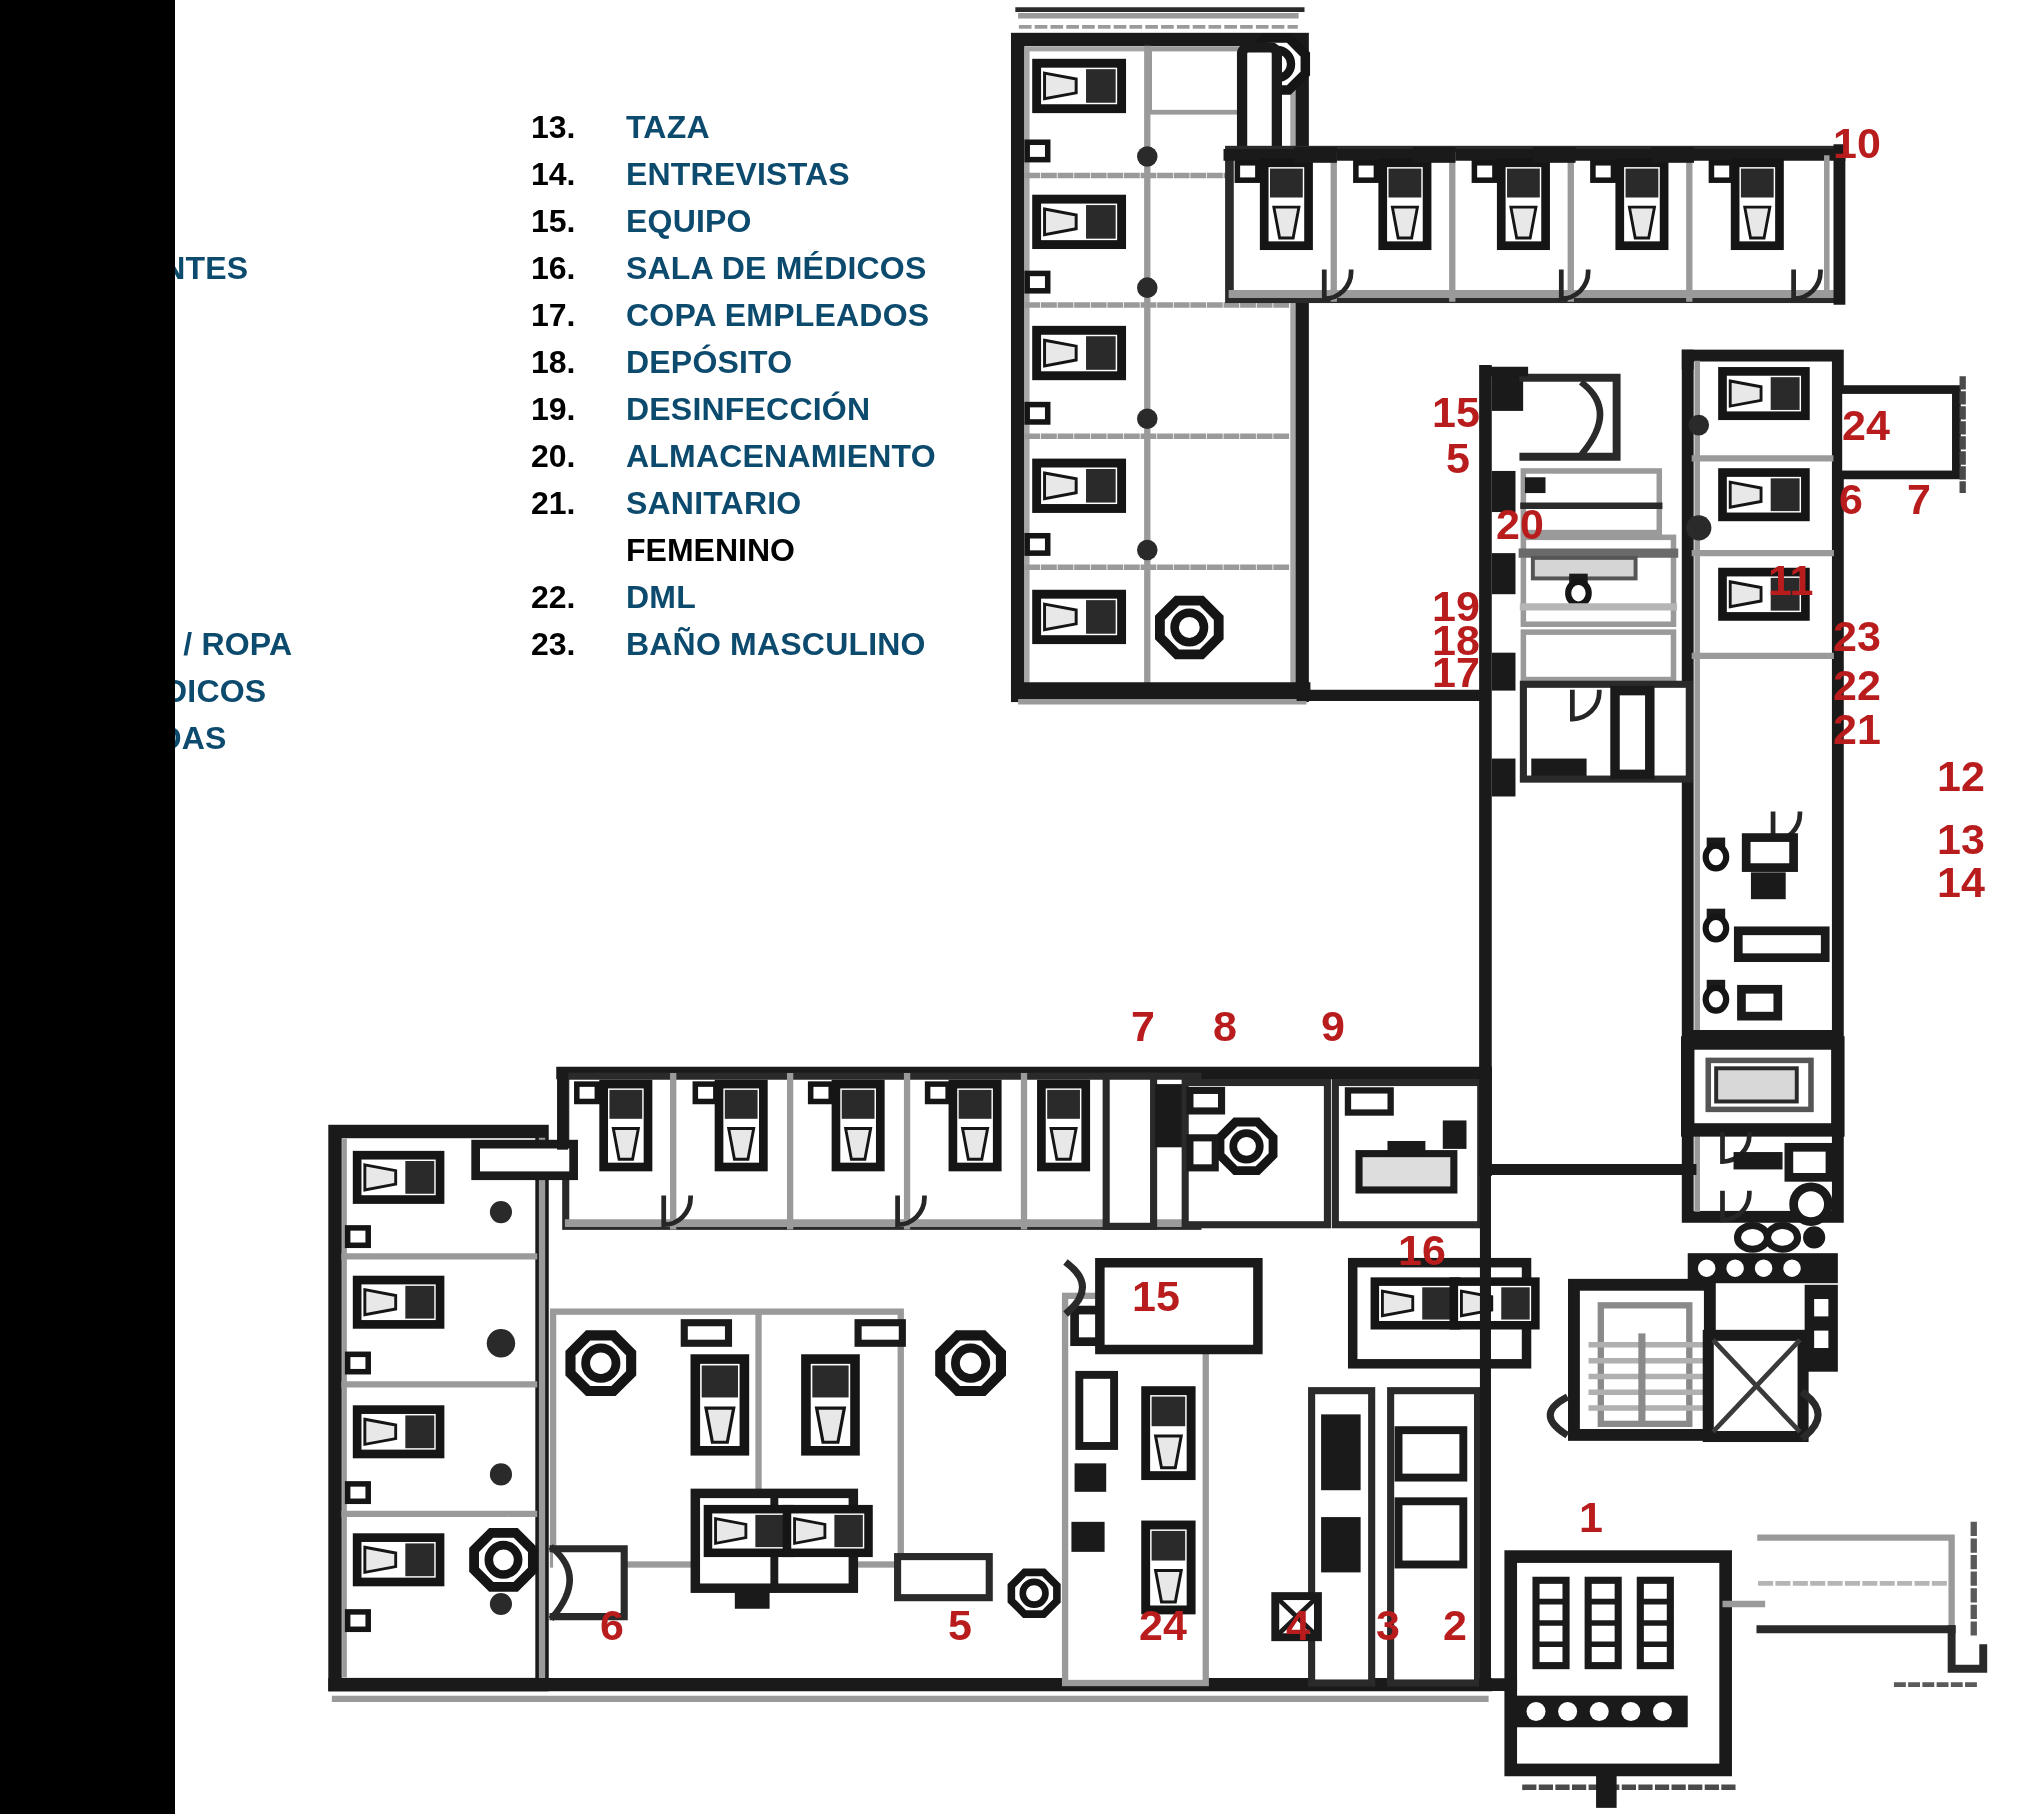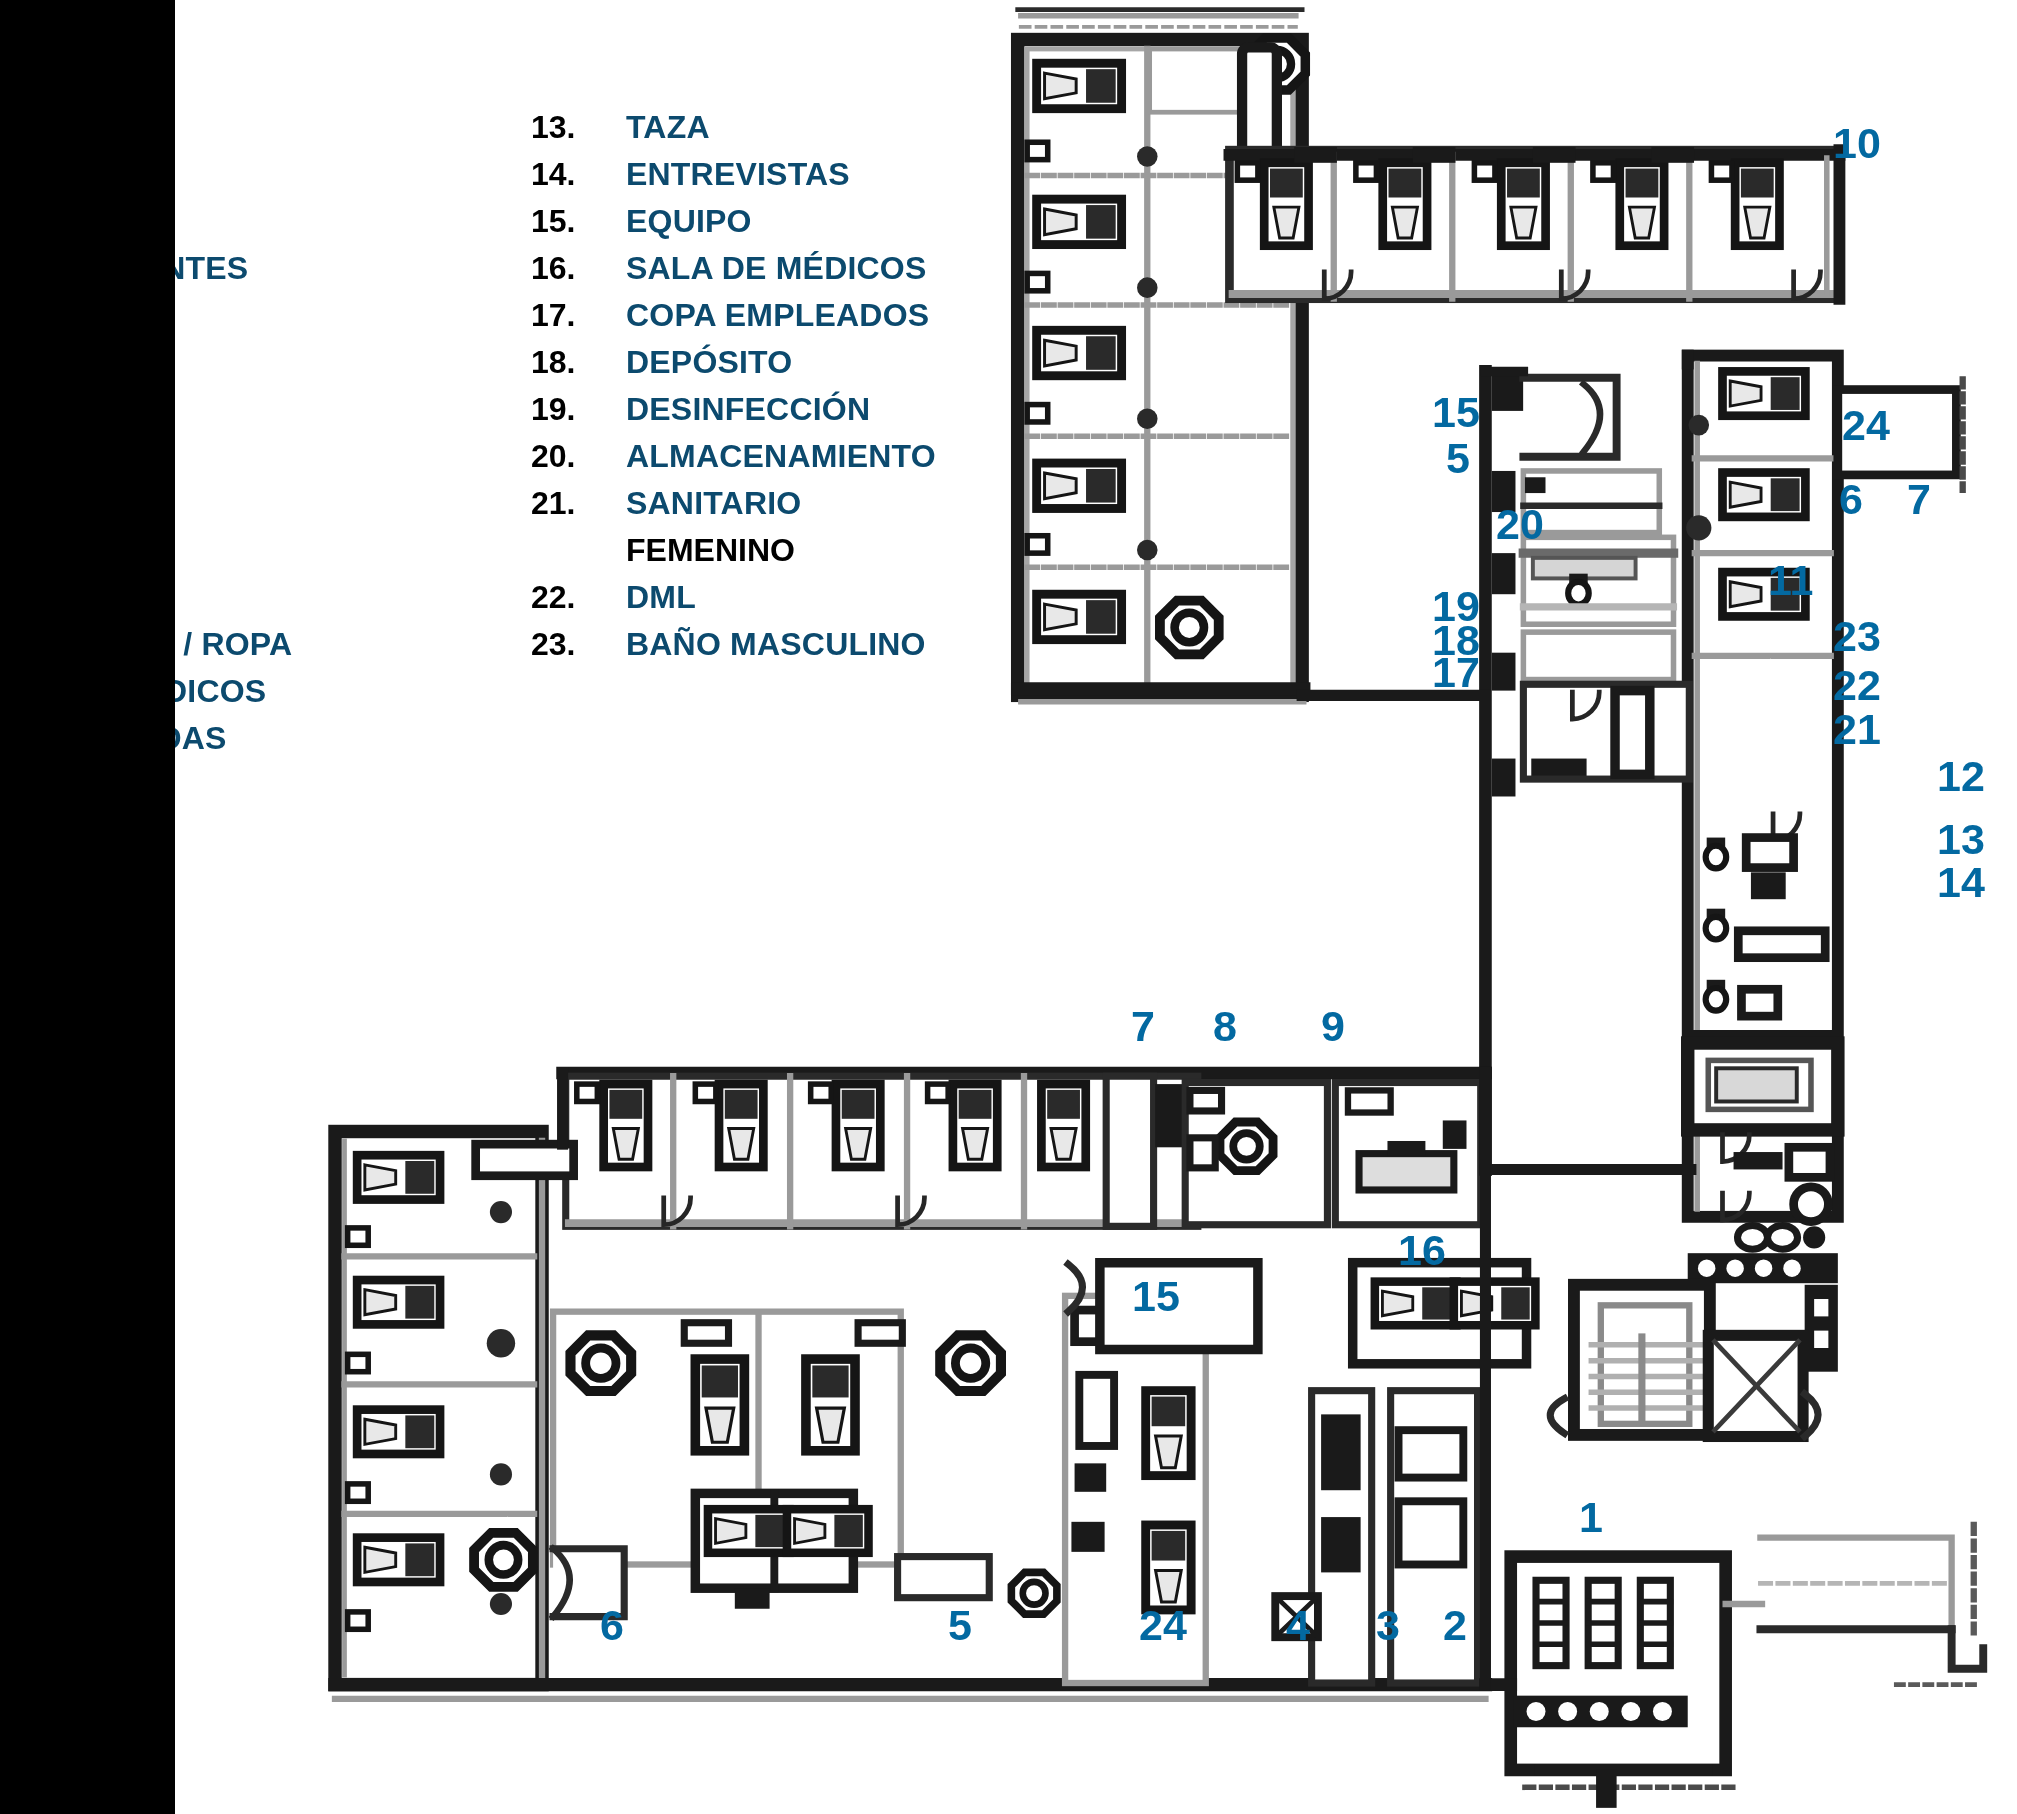--- a/index.html
+++ b/index.html
@@ -24,21 +24,21 @@
   #legend-left .legend-row{height:47px;}
   #legend-right{left:531px;top:109px;}
   #legend-right .legend-row{height:47px;}
   .spacer-row{height:47px;}
 
   
   #plan{position:absolute;left:0;top:0;width:2018px;height:1815px;z-index:10;}
   #plan svg{display:block;}
 
   
-  .callout{position:absolute;font-weight:bold;color:#0369a1;z-index:25;line-height:1;}
+  .callout{position:absolute;font-weight:bold;color:#b91c1c;z-index:25;line-height:1;}
   .cal-lg{font-size:43px;}
 </style>
 </head>
 <body>
 
 <div id="page">
 
   <div id="plan">
   <svg width="2018" height="1815" viewBox="0 0 2554 2297" xmlns="http://www.w3.org/2000/svg">
     <defs>

